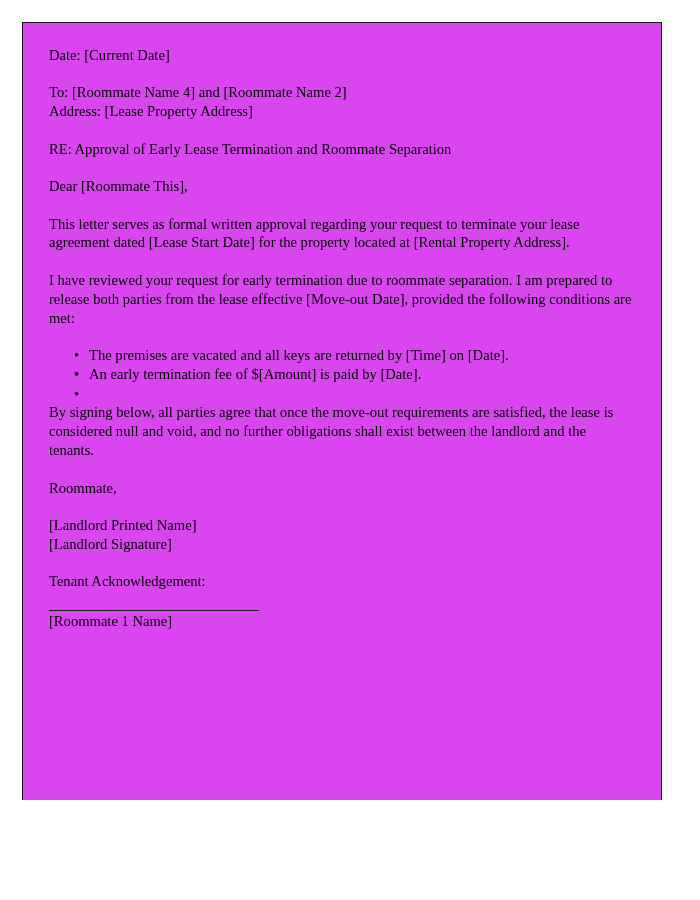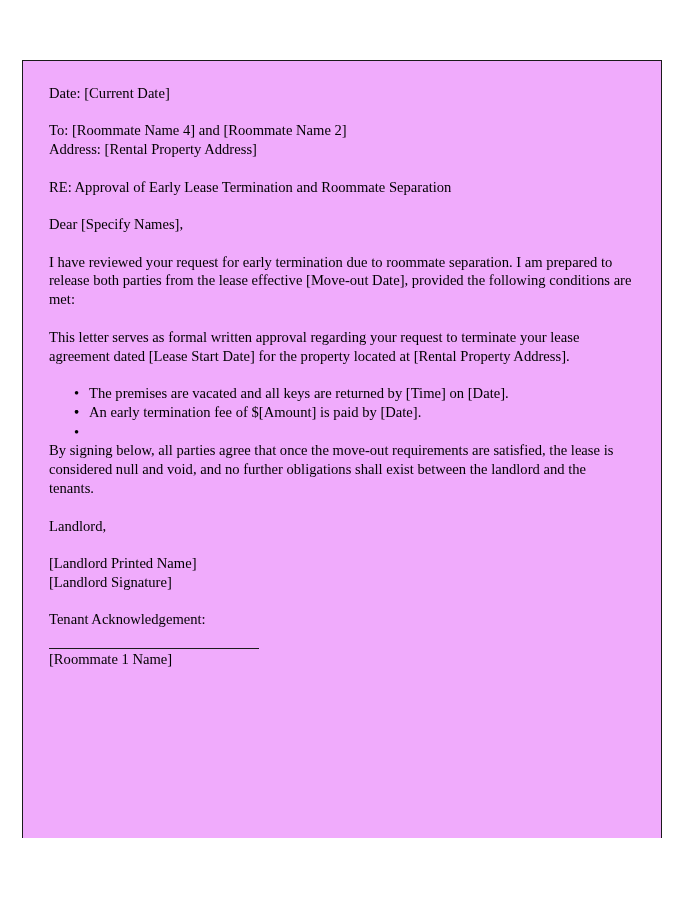--- a/index.html
+++ b/index.html
@@ -21,22 +21,21 @@
     position: absolute;
     left: 22px;
     top: 22px;
     width: 640px;      
     height: 778px;     
     box-sizing: border-box;
     border-top: 1.2px solid #1b1b1b;
     border-left: 1.2px solid #1b1b1b;
     border-right: 1.2px solid #1b1b1b;
     border-bottom: none;
-    background: #f0abfc;
-    margin-top: 38px;
+    background: #d946ef;
   }
 
   .page-body {
     position: absolute;
     left: 26px;        
     top: 23px;
     width: 585px;      
   }
 
   p, ul {
@@ -94,32 +93,32 @@
 <div class="page">
   <div class="page-body">
 
     <div class="block">
       <p class="line">Date: [Current Date]</p>
     </div>
 
 
     <div class="block">
       <p class="line">To: [Roommate Name 4] and [Roommate Name 2]</p>
-      <p class="line">Address: [Rental Property Address]</p>
+      <p class="line">Address: [Lease Property Address]</p>
     </div>
 
     <p class="re-line">RE: Approval of Early Lease Termination and Roommate Separation</p>
 
     <div class="block">
-      <p class="line">Dear [Specify Names],</p>
+      <p class="line">Dear [Roommate This],</p>
     </div>
 
+    <p class="para block">This letter serves as formal written approval regarding your request to terminate your lease agreement dated [Lease Start Date] for the property located at [Rental Property Address].</p>
+
     <p class="para block">I have reviewed your request for early termination due to roommate separation. I am prepared to release both parties from the lease effective [Move-out Date], provided the following conditions are met:</p>
-
-    <p class="para block">This letter serves as formal written approval regarding your request to terminate your lease agreement dated [Lease Start Date] for the property located at [Rental Property Address].</p>
 
     <ul class="bullets">
       <li>
         <span class="dot">•</span>
         <span>The premises are vacated and all keys are returned by [Time] on [Date].</span>
       </li>
       <li>
         <span class="dot">•</span>
       </li>
       <li>
@@ -128,21 +127,21 @@
       </li>
       <li>
         <span class="dot">•</span>
       </li>
     </ul>
 
 
     <p class="para block">By signing below, all parties agree that once the move-out requirements are satisfied, the lease is considered null and void, and no further obligations shall exist between the landlord and the tenants.</p>
 
     <div class="block">
-      <p class="line">Landlord,</p>
+      <p class="line">Roommate,</p>
     </div>
 
     <div class="block">
       <p class="line">[Landlord Printed Name]</p>
       <p class="line">[Landlord Signature]</p>
     </div>
 
     <p class="re-line">Tenant Acknowledgement:</p>
 
     <div>

